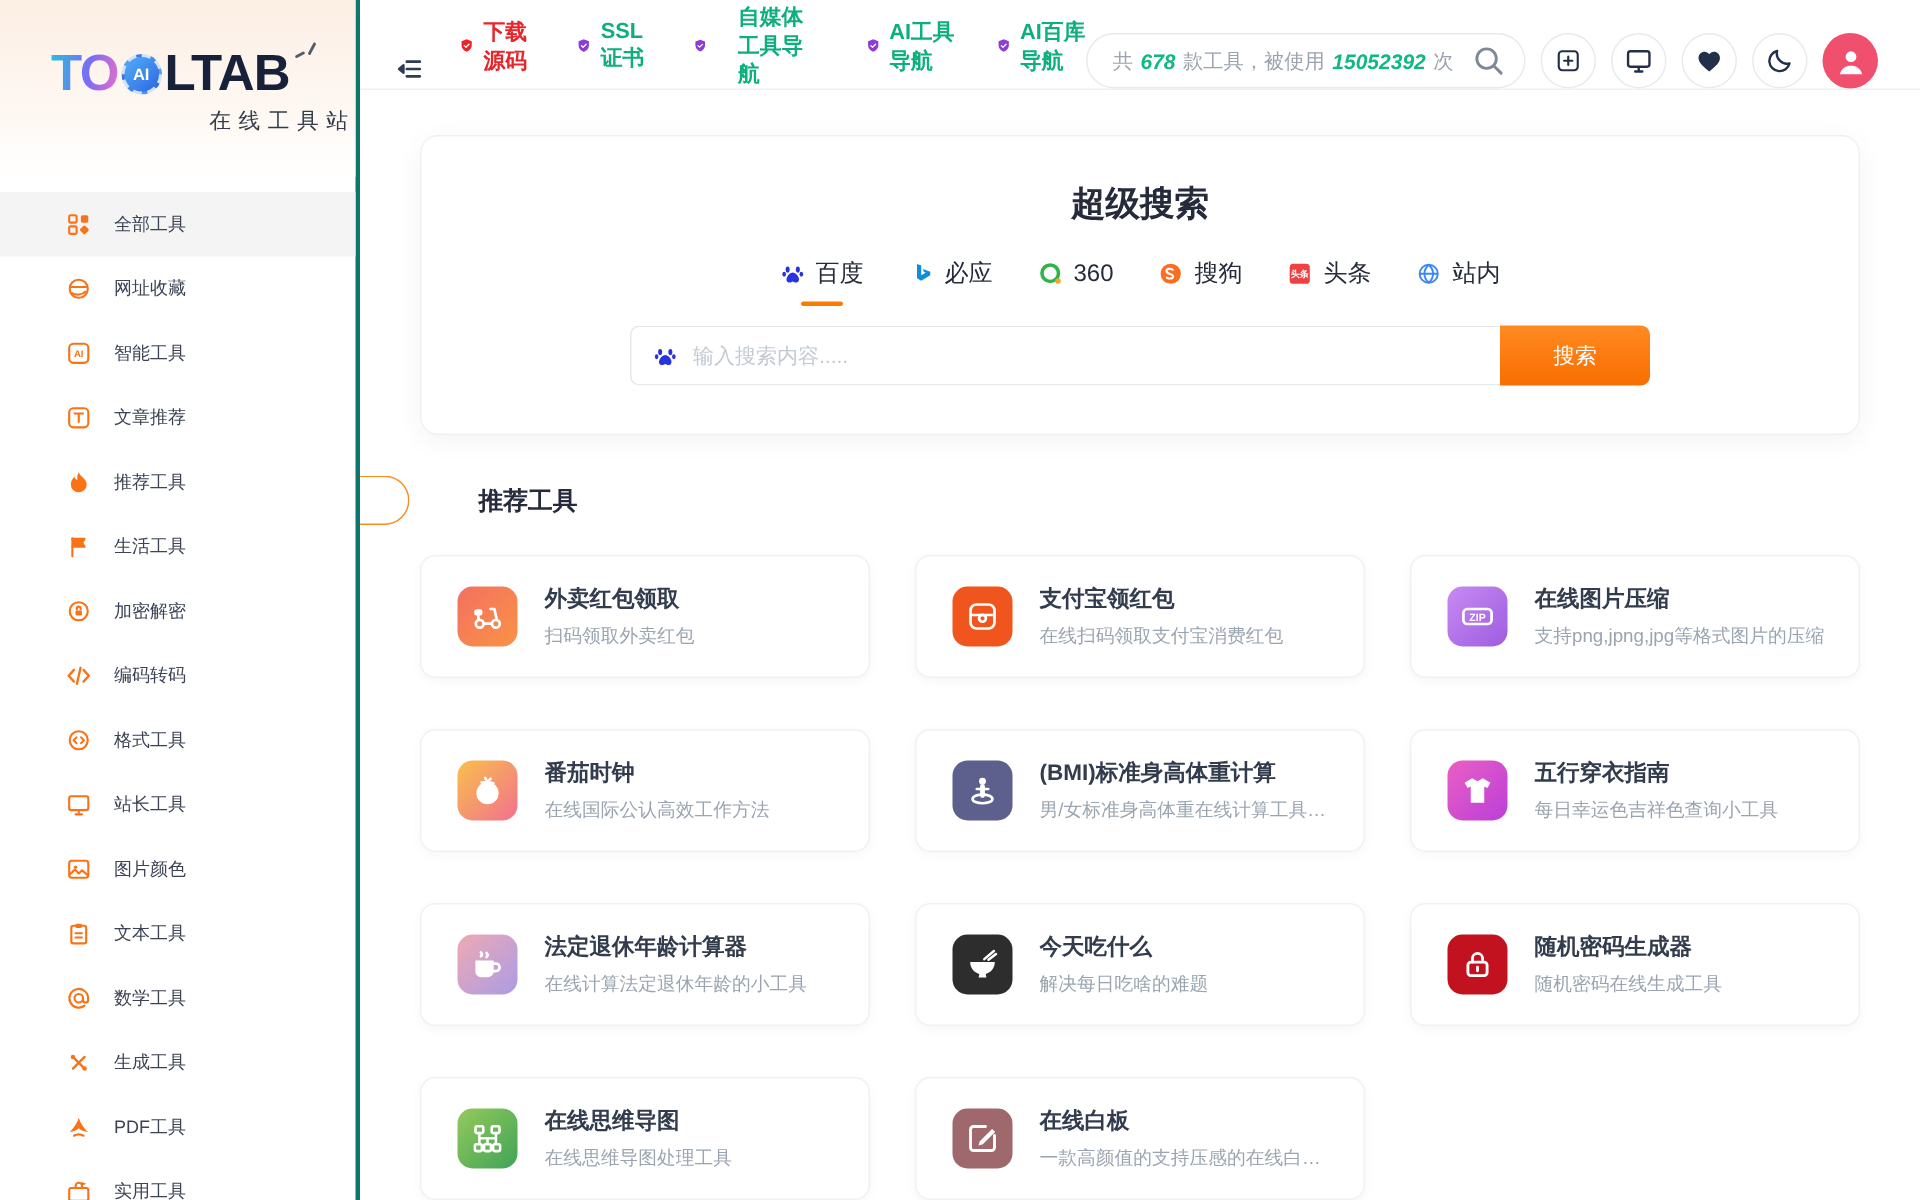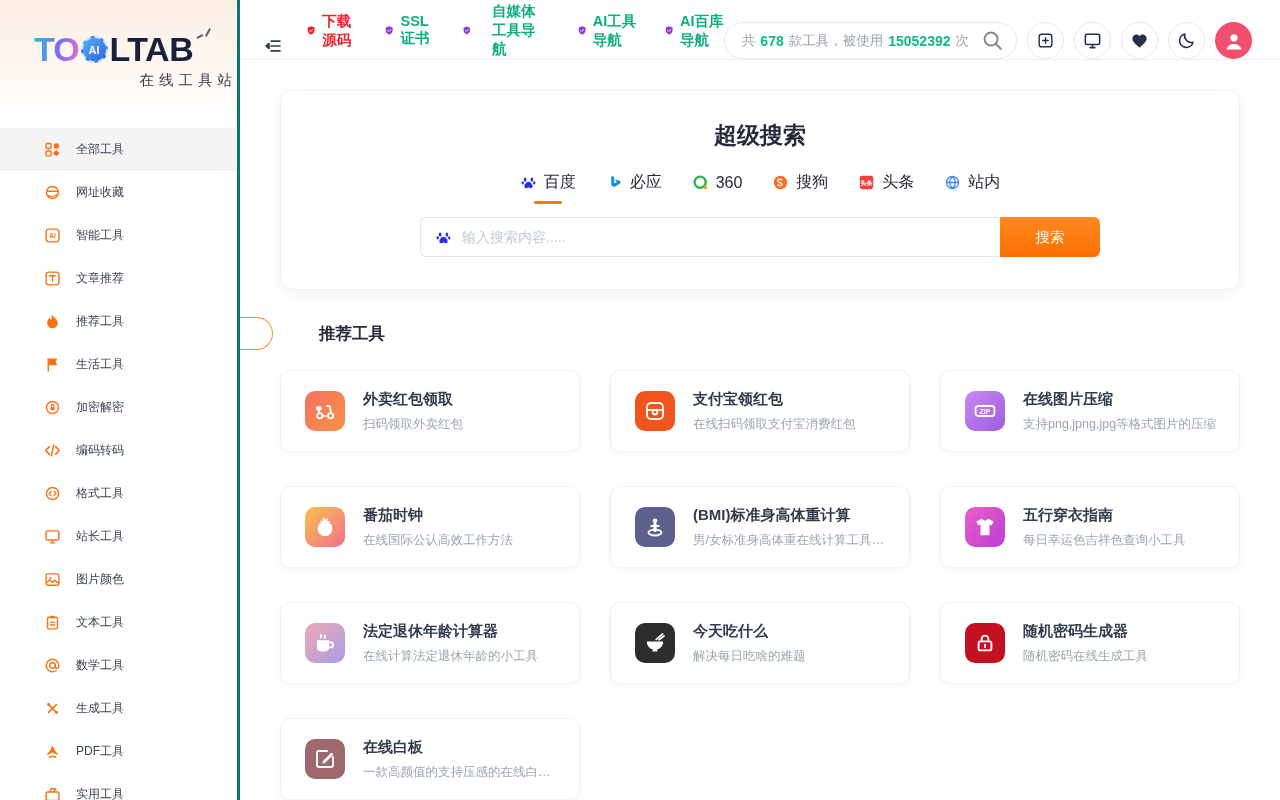--- a/index.html
+++ b/index.html
@@ -35,21 +35,21 @@
   .right-col { flex:1; display:flex; flex-direction:column; min-width:0; }
   header { height:60px; min-height:60px; background:#fff; border-bottom:1px solid #eef1f4;
     display:flex; align-items:flex-end; padding:0 28px 0 24px; }
   .hamburger { width:26px; height:26px; color:#2f3b52; margin-right:24px; cursor:pointer; background:none; border:none; }
   .head-links { display:flex; align-items:center; gap:27px; }
   .head-link { display:flex; align-items:center; gap:6px; font-size:14.5px; font-weight:600; cursor:pointer; text-decoration:none; }
   .head-link .icon { width:17px; height:17px; }
   .head-right { margin-left:auto; display:flex; align-items:center; gap:10px; }
   .stats-pill { height:37px; border:1px solid #e7eaee; border-radius:19px; display:flex; align-items:center;
     padding:0 12px 0 17px; font-size:13.5px; color:#9aa3af; white-space:nowrap; }
-  .stats-pill b { color:#10b981; font-weight:700; margin:0 5px; font-size:14px; }
+  .stats-pill b { color:#10b981; font-weight:700; margin:0 5px; font-size:14px;font-style:italic; }
   .pill-search { width:23px; height:23px; color:#7e8894; margin-left:12px; cursor:pointer; }
   .circle-btn { width:37px; height:37px; border-radius:50%; border:1px solid #e7eaee; background:#fff;
     display:flex; align-items:center; justify-content:center; color:#22304a; cursor:pointer; }
   .circle-btn .icon { width:19px; height:19px; }
   .avatar { width:37px; height:37px; border-radius:50%; background:#f0506e; border:none;
     display:flex; align-items:center; justify-content:center; color:#fff; cursor:pointer; }
   .avatar .icon { width:24px; height:24px; }
 
   
   main { flex:1; overflow:hidden; padding:30px 40px 0 40px; background:#fff; }
@@ -564,20 +564,36 @@
               <path d="M8.6 10.4V8a3.4 3.4 0 0 1 6.8 0v.8"></path>
               <path d="M12 13.8v2.4"></path>
             </svg>
           </span>
           <div class="meta">
             <div class="tool-name">随机密码生成器</div>
             <div class="tool-desc">随机密码在线生成工具</div>
           </div>
         </div>
         <div class="card">
+          <span class="tool-icon" style="background: linear-gradient(135deg, rgb(149, 201, 92), rgb(63, 164, 87));">
+            <svg viewBox="0 0 24 24" fill="none" stroke="#fff" stroke-width="1.7" stroke-linejoin="round">
+              <rect x="4" y="3.8" width="5.2" height="4.6" rx="1"></rect>
+              <rect x="14.8" y="3.8" width="5.2" height="4.6" rx="1"></rect>
+              <rect x="3.6" y="15.8" width="4.6" height="4.6" rx="1"></rect>
+              <rect x="9.7" y="15.8" width="4.6" height="4.6" rx="1"></rect>
+              <rect x="15.8" y="15.8" width="4.6" height="4.6" rx="1"></rect>
+              <path d="M6.6 8.4v3.4h11V8.4M6.6 11.8v4M12 11.8v4M17.6 11.8v4"></path>
+            </svg>
+          </span>
+          <div class="meta">
+            <div class="tool-name">在线思维导图</div>
+            <div class="tool-desc">在线思维导图处理工具</div>
+          </div>
+        </div>
+        <div class="card">
           <span class="tool-icon" style="background: rgb(158, 104, 108);">
             <svg viewBox="0 0 24 24" fill="none" stroke="#fff" stroke-width="1.9" stroke-linecap="round">
               <path d="M20 10v8a2 2 0 0 1-2 2H6a2 2 0 0 1-2-2V6a2 2 0 0 1 2-2h8"></path>
               <path d="M10.2 13.8 18.4 5.6l2 2-8.2 8.2-2.9.9z" fill="#fff" stroke="none"></path>
             </svg>
           </span>
           <div class="meta">
             <div class="tool-name">在线白板</div>
             <div class="tool-desc">一款高颜值的支持压感的在线白板小...</div>
           </div>

